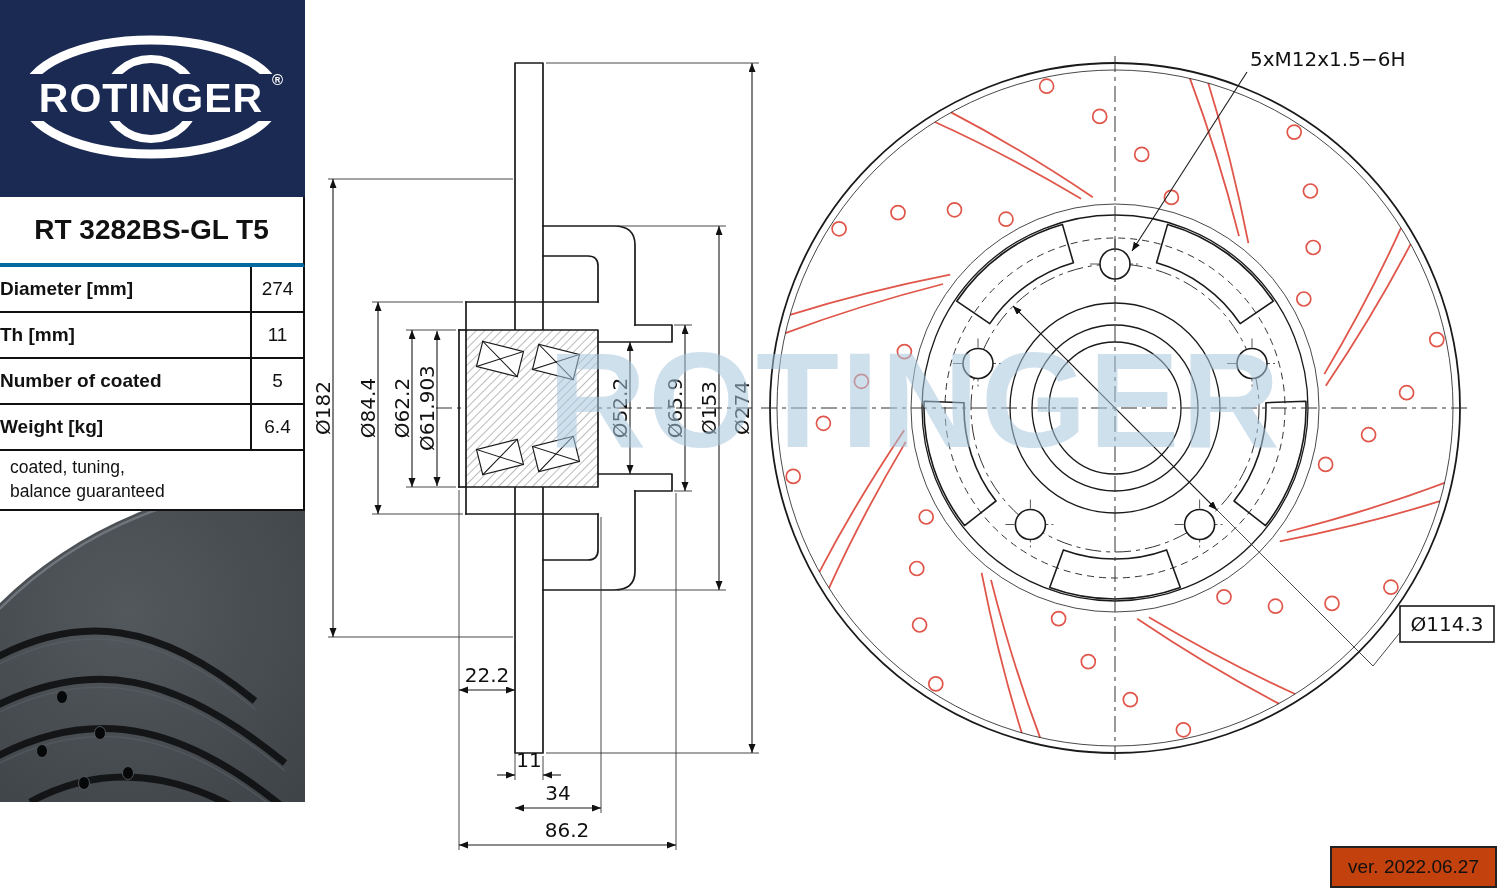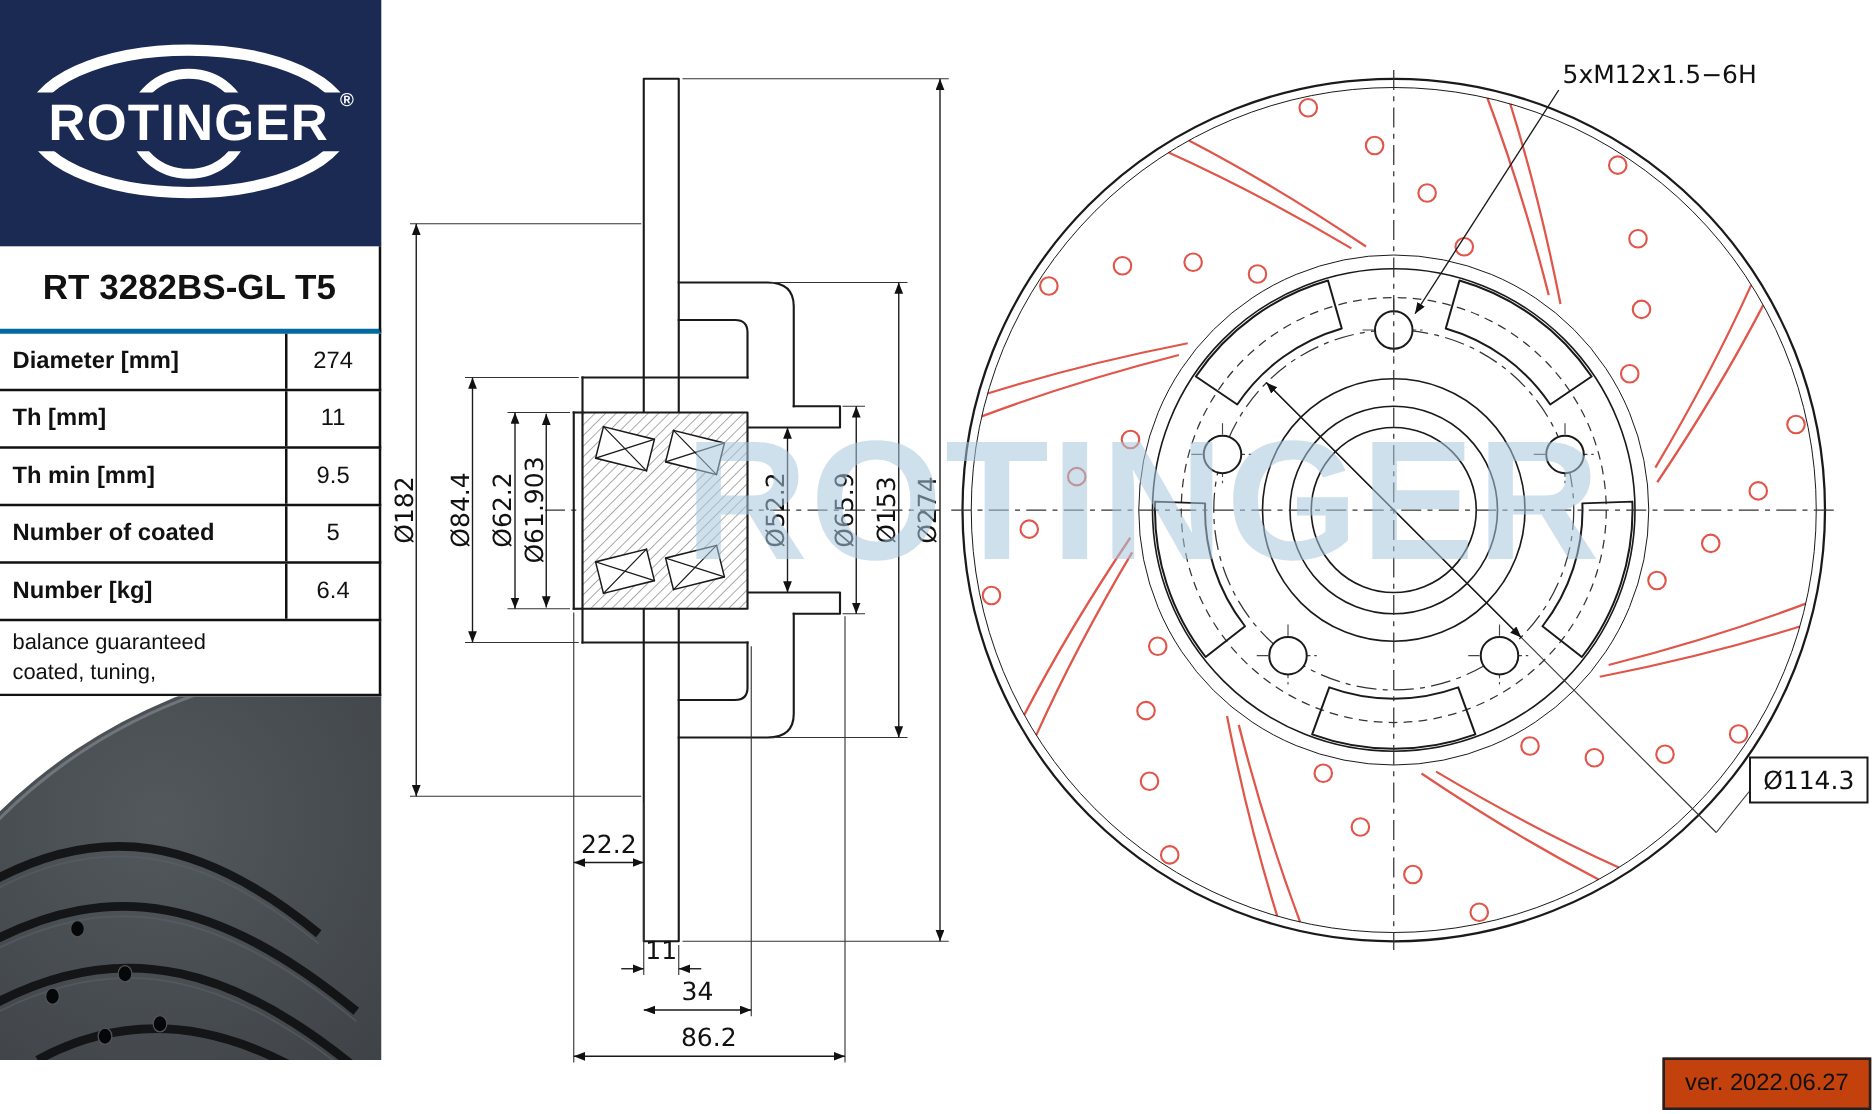--- a/index.html
+++ b/index.html
@@ -38,22 +38,22 @@
   #panel{position:absolute;left:0;top:0;width:305px;height:891px;z-index:3;background:#fff}
   #logo-block{height:197px;background:#1b2a52}
   #logo-block svg{display:block}
   .logo-text{font-family:"Liberation Sans",sans-serif;font-weight:bold;font-size:41px;fill:#fff;letter-spacing:1px}
   .logo-reg{font-family:"Liberation Sans",sans-serif;font-weight:bold;font-size:15px;fill:#fff}
   #subtitle{height:43px;border-bottom:2px solid #111;border-right:2px solid #111;
     display:flex;align-items:center;justify-content:center;font-weight:bold;font-size:15px;letter-spacing:.2px}
   #part-number{height:70px;border-bottom:4px solid #0369a1;border-right:2px solid #111;
     display:flex;align-items:center;justify-content:center;font-weight:bold;font-size:28px}
   .spec-row{height:46px;display:flex;border-bottom:2px solid #111;border-right:2px solid #111}
-  .spec-label{width:230px;border-right:2px solid #111;display:flex;align-items:center;
-    padding-left:10px;font-weight:bold;font-size:19px}
+  .spec-label{width:252px;border-right:2px solid #111;display:flex;align-items:center;
+    font-weight:bold;font-size:19px}
   .spec-value{flex:1;display:flex;align-items:center;justify-content:center;font-weight:normal;font-size:19px}
   #note{height:60px;border-bottom:2px solid #111;border-right:2px solid #111;
     padding:5px 10px;font-size:17.5px;line-height:1.35}
   #photo{height:291px;background:#fff}
   #photo svg{display:block}
 
   
   #version-box{position:absolute;right:3px;bottom:3px;width:167px;height:42px;border:2px solid #222;
     background:#c2410c;z-index:4;display:flex;align-items:center;justify-content:center;font-size:19px}
 </style>
@@ -273,36 +273,32 @@
   <div id="specs-table">
     <div class="spec-row">
       <div class="spec-label">Diameter [mm]</div>
       <div class="spec-value">274</div>
     </div>
     <div class="spec-row">
       <div class="spec-label">Th [mm]</div>
       <div class="spec-value">11</div>
     </div>
     <div class="spec-row">
-      <div class="spec-label">Th min [mm]</div>
-      <div class="spec-value">9.5</div>
-    </div>
-    <div class="spec-row">
       <div class="spec-label">Number of coated</div>
       <div class="spec-value">5</div>
     </div>
     <div class="spec-row">
-      <div class="spec-label">Number [kg]</div>
+      <div class="spec-label">Weight [kg]</div>
       <div class="spec-value">6.4</div>
     </div>
   </div>
 
   <div id="note">
+    <div>coated, tuning,</div>
     <div>balance guaranteed</div>
-    <div>coated, tuning,</div>
   </div>
 
   <div id="photo">
     <svg width="305" height="291" viewBox="0 0 305 291" xmlns="http://www.w3.org/2000/svg">
       <defs>
         <radialGradient id="pg" cx="30%" cy="15%" r="95%">
           <stop offset="0" stop-color="#53585d"></stop>
           <stop offset="0.5" stop-color="#33373b"></stop>
           <stop offset="1" stop-color="#17191b"></stop>
         </radialGradient>

